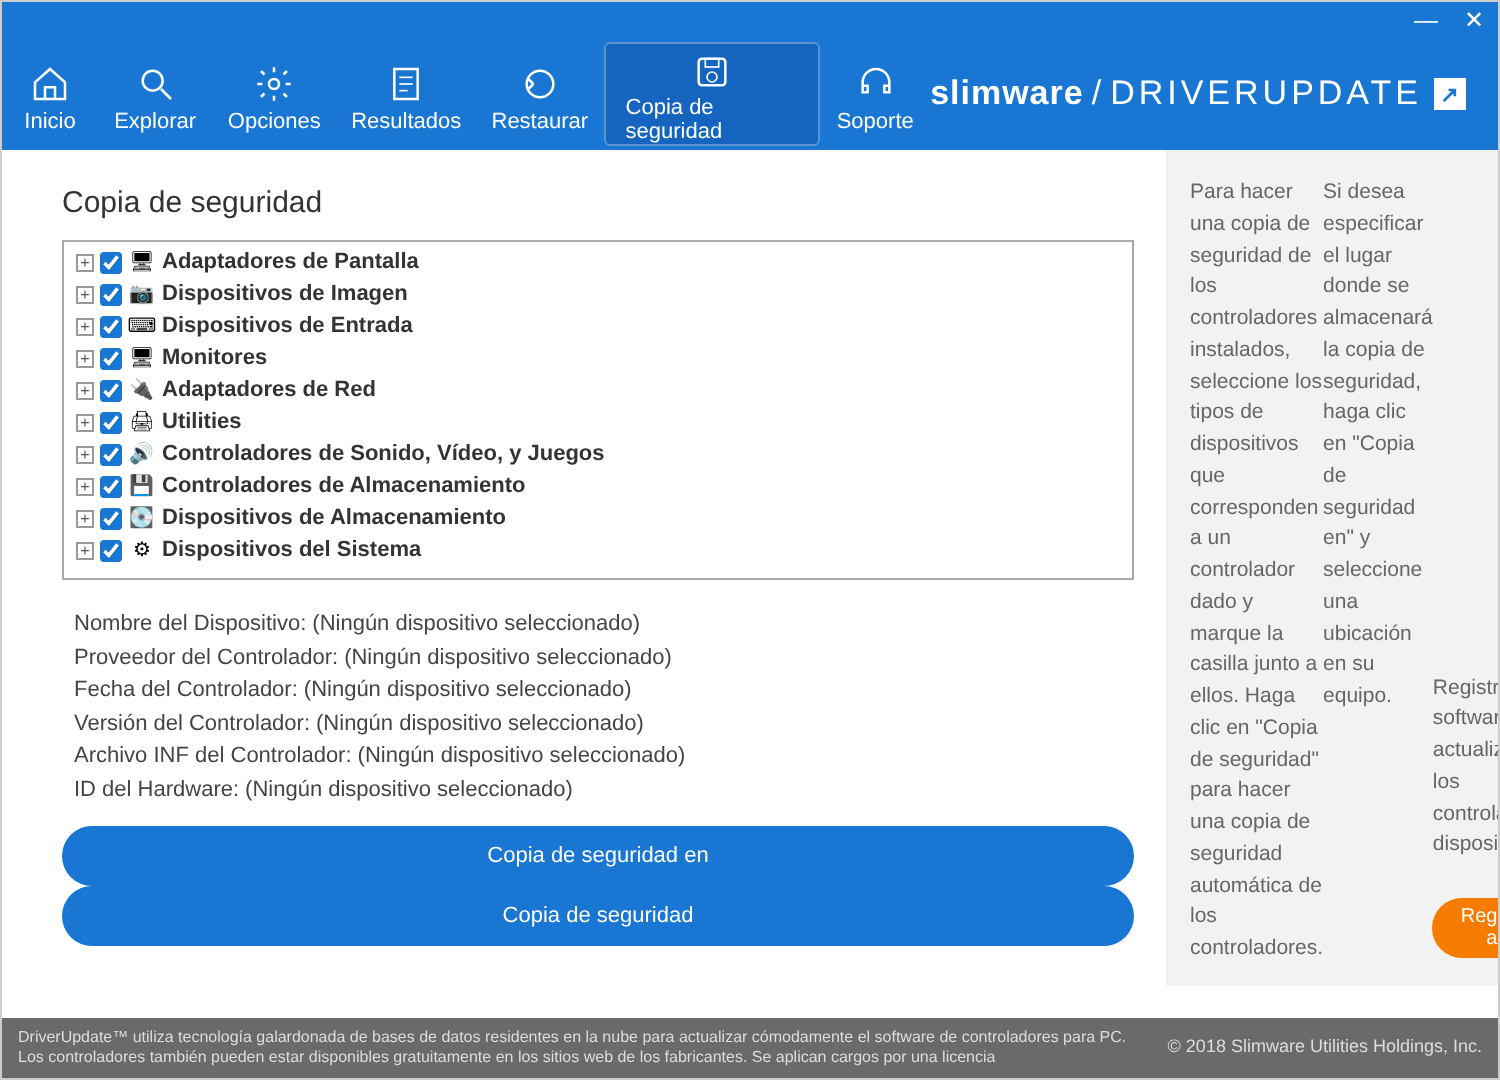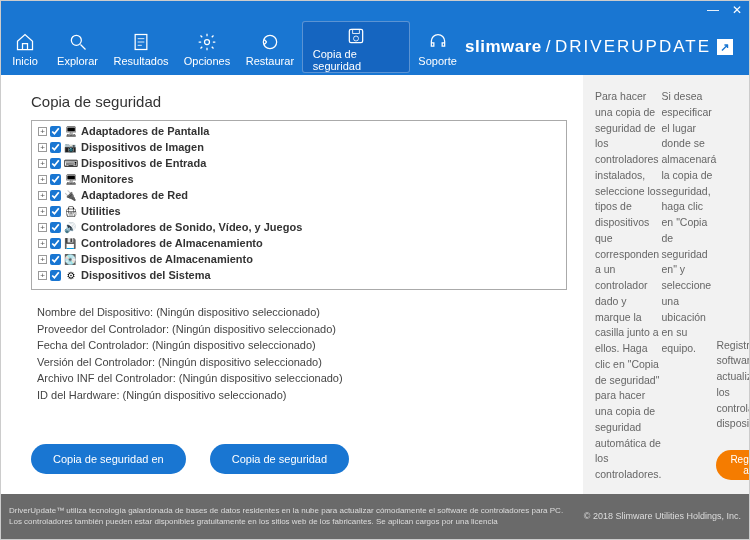--- a/index.html
+++ b/index.html
@@ -32,29 +32,29 @@
 .tree-exp { width: 9px; height: 9px; border: 1px solid #999; font-size: 8px; line-height: 7px; text-align: center; color: #555; cursor: pointer; }
 .tree-chk { width: 11px; height: 11px; accent-color: #1976d2; }
 .tree-icon { width: 14px; height: 14px; display: inline-flex; align-items: center; justify-content: center; font-size: 10px; }
 .tree-label { color: #333; font-weight: bold; }
 
 .details { margin-top: 14px; font-size: 11px; color: #444; line-height: 1.5; padding-left: 6px; }
 .detail-row { display: flex; align-items: center; }
 .detail-k { }
 .detail-v { margin-left: 3px; }
 
-.actions { margin-top: auto; display: flex; gap: 24px; padding: 8px 0 12px; }
+.actions { margin-top: auto; display: flex; padding: 8px 0 12px; flex-direction: column; }
 .btn-primary { background: #1976d2; color: #fff; border: none; border-radius: 18px; padding: 9px 22px; font-size: 11px; cursor: pointer; }
 
 .sidebar { width: 166px; background: #f2f2f2; padding: 14px 12px; font-size: 10.5px; color: #666; line-height: 1.5; display: flex; flex-direction: row; }
 .sidebar p { margin-bottom: 12px; }
 .sidebar .reg-section { margin-top: auto; }
 .btn-orange { background: #f57c00; color: #fff; border: none; border-radius: 16px; padding: 4px 14px; font-size: 10px; cursor: pointer; width: 100%; margin-top: 6px; }
 
-.footer { height: 45px; background: #6a6a6a; color: #ddd; font-size: 8px; display: flex; align-items: center; padding: 0 8px; line-height: 1.3; }
+.footer { height: 30px; background: #6a6a6a; color: #ddd; font-size: 8px; display: flex; align-items: center; padding: 0 8px; line-height: 1.3; margin-top: 16px; }
 .footer .disclaimer { flex: 1; padding-right: 8px; }
 .footer .copy { white-space: nowrap; font-size: 9px; }
 </style>
 </head>
 <body>
 
 <div class="app">
 
   <div class="titlebar">
     <div class="winbtn">—</div>
@@ -76,36 +76,36 @@
             <svg width="20" height="20" viewBox="0 0 24 24">
               <circle cx="10" cy="10" r="6" fill="none" stroke="#fff" stroke-width="1.5"></circle>
               <line x1="15" y1="15" x2="21" y2="21" stroke="#fff" stroke-width="1.5"></line>
             </svg>
           </span>
         <span>Explorar</span>
       </div>
       <div class="nav-item">
         <span class="nav-icon">
             <svg width="20" height="20" viewBox="0 0 24 24">
+              <circle cx="12" cy="12" r="3" fill="none" stroke="#fff" stroke-width="1.5"></circle>
+              <path fill="none" stroke="#fff" stroke-width="1.5" d="M12 2v3M12 19v3M4.2 4.2l2.1 2.1M17.7 17.7l2.1 2.1M2 12h3M19 12h3M4.2 19.8l2.1-2.1M17.7 6.3l2.1-2.1"></path>
+            </svg>
+          </span>
+        <span>Opciones</span>
+      </div>
+      <div class="nav-item">
+        <span class="nav-icon">
+            <svg width="20" height="20" viewBox="0 0 24 24">
               <rect x="5" y="3" width="14" height="18" fill="none" stroke="#fff" stroke-width="1.5"></rect>
               <line x1="8" y1="8" x2="16" y2="8" stroke="#fff"></line>
               <line x1="8" y1="12" x2="16" y2="12" stroke="#fff"></line>
               <line x1="8" y1="16" x2="13" y2="16" stroke="#fff"></line>
             </svg>
           </span>
         <span>Resultados</span>
-      </div>
-      <div class="nav-item">
-        <span class="nav-icon">
-            <svg width="20" height="20" viewBox="0 0 24 24">
-              <circle cx="12" cy="12" r="3" fill="none" stroke="#fff" stroke-width="1.5"></circle>
-              <path fill="none" stroke="#fff" stroke-width="1.5" d="M12 2v3M12 19v3M4.2 4.2l2.1 2.1M17.7 17.7l2.1 2.1M2 12h3M19 12h3M4.2 19.8l2.1-2.1M17.7 6.3l2.1-2.1"></path>
-            </svg>
-          </span>
-        <span>Opciones</span>
       </div>
       <div class="nav-item">
         <span class="nav-icon">
             <svg width="20" height="20" viewBox="0 0 24 24">
               <circle cx="12" cy="12" r="8" fill="none" stroke="#fff" stroke-width="1.5"></circle>
               <path fill="none" stroke="#fff" stroke-width="1.5" d="M8 12l-3-3M8 12l-3 3"></path>
             </svg>
           </span>
         <span>Restaurar</span>
       </div>

